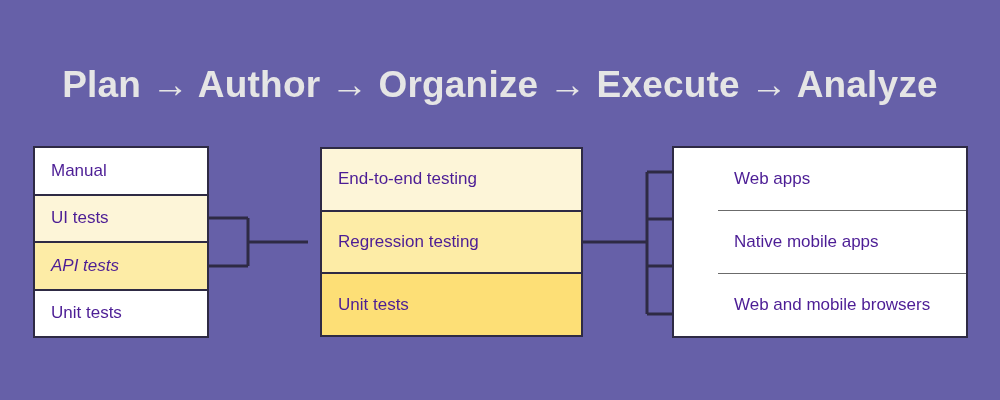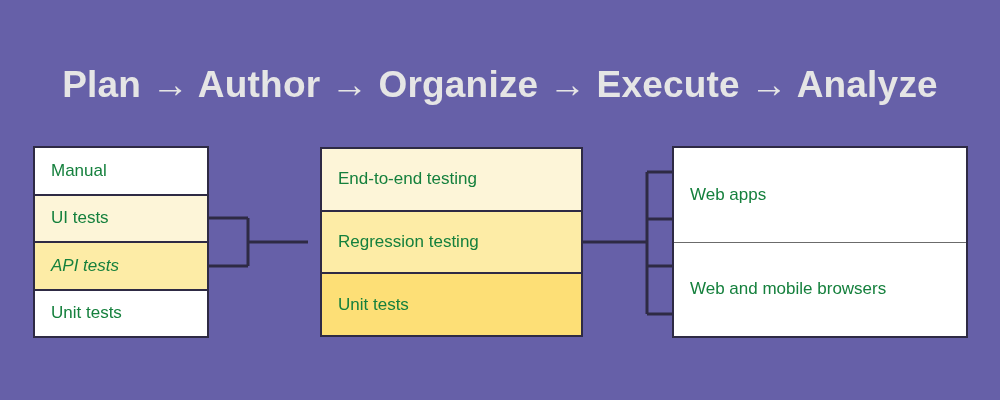--- a/index.html
+++ b/index.html
@@ -43,38 +43,38 @@
     flex-direction: column;
     overflow: hidden;
   }
   .box .row {
     box-sizing: border-box;
     flex: 1 1 0;
     display: flex;
     align-items: center;
     padding-left: 16px;
     font-size: 17px;
-    color: #15803d;
+    color: #4c1d95;
     border-bottom: 2px solid #2e2a44;
     background: #ffffff;
     white-space: nowrap;
   }
   .box .row:last-child {
     border-bottom: none;
     text-align: right;
   }
   .box.thin-sep .row {
     border-bottom-width: 1px;
     border-bottom-color: #6b6b6b;
   }
 
   
   #box-plan     { left: 33px;  top: 146px; width: 176px; height: 192px; }
   #box-author   { left: 320px; top: 147px; width: 263px; height: 190px; }
-  #box-execute  { left: 672px; top: 146px; width: 296px; height: 192px; }
+  #box-execute  { left: 672px; top: 146px; width: 296px; height: 192px; padding-left: 44px; }
 
   
   .connectors {
     position: absolute;
     left: 0;
     top: 0;
     width: 1000px;
     height: 400px;
     pointer-events: none;
   }
@@ -130,17 +130,20 @@
     <div class="row" style="background: rgb(253, 223, 118);">
       <span>Unit tests</span>
     </div>
   </div>
 
   <div class="box thin-sep" id="box-execute">
     <div class="row" style="background: rgb(255, 255, 255);">
       <span>Web apps</span>
     </div>
     <div class="row" style="background: rgb(255, 255, 255);">
+      <span>Native mobile apps</span>
+    </div>
+    <div class="row" style="background: rgb(255, 255, 255);">
       <span>Web and mobile browsers</span>
     </div>
   </div>
 
 </div>
 
 </body></html>

